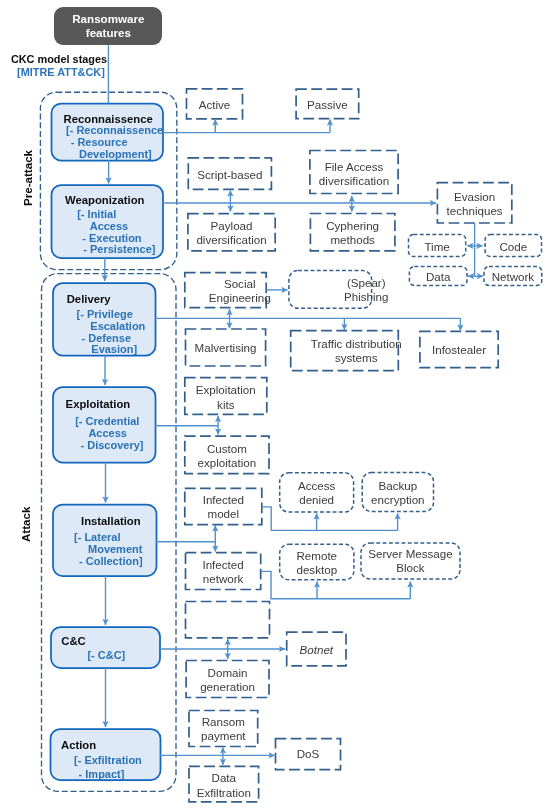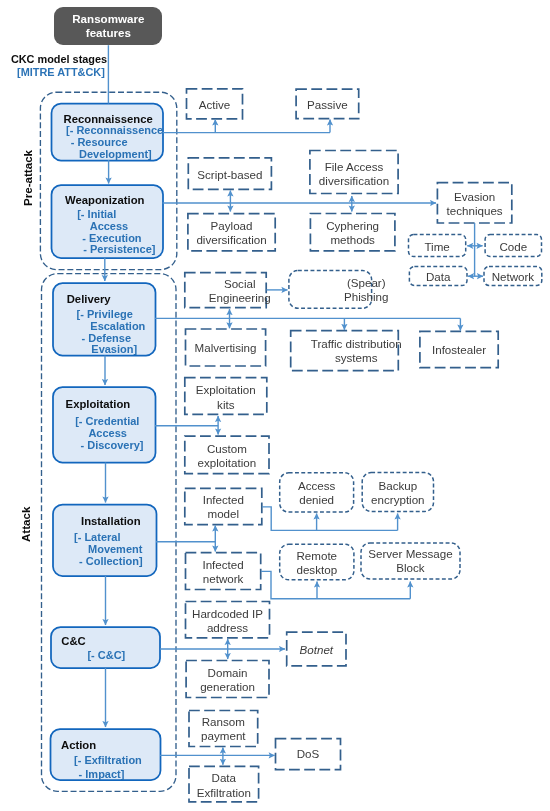--- a/index.html
+++ b/index.html
@@ -223,24 +223,20 @@
       <div>network</div>
     </div>
 <div class="bx feat" style="left:279.7px;top:548.5px;width:74.2px;">
       <div>Remote</div>
       <div>desktop</div>
     </div>
 <div class="bx feat" style="left:361.0px;top:547.2px;width:99.0px;">
       <div>Server Message</div>
       <div>Block</div>
     </div>
-<div class="bx feat" style="left:185.5px;top:606.9px;width:84.0px;">
-      <div>Hardcoded IP</div>
-      <div>address</div>
-    </div>
 <div class="bx feat ital" style="left:286.7px;top:642.55px;width:59.3px;">
       <div>Botnet</div>
     </div>
 <div class="bx feat" style="left:186.1px;top:665.5px;width:82.9px;">
       <div>Domain</div>
       <div>generation</div>
     </div>
 <div class="bx feat" style="left:189.0px;top:714.6px;width:68.7px;">
       <div>Ransom</div>
       <div>payment</div>

